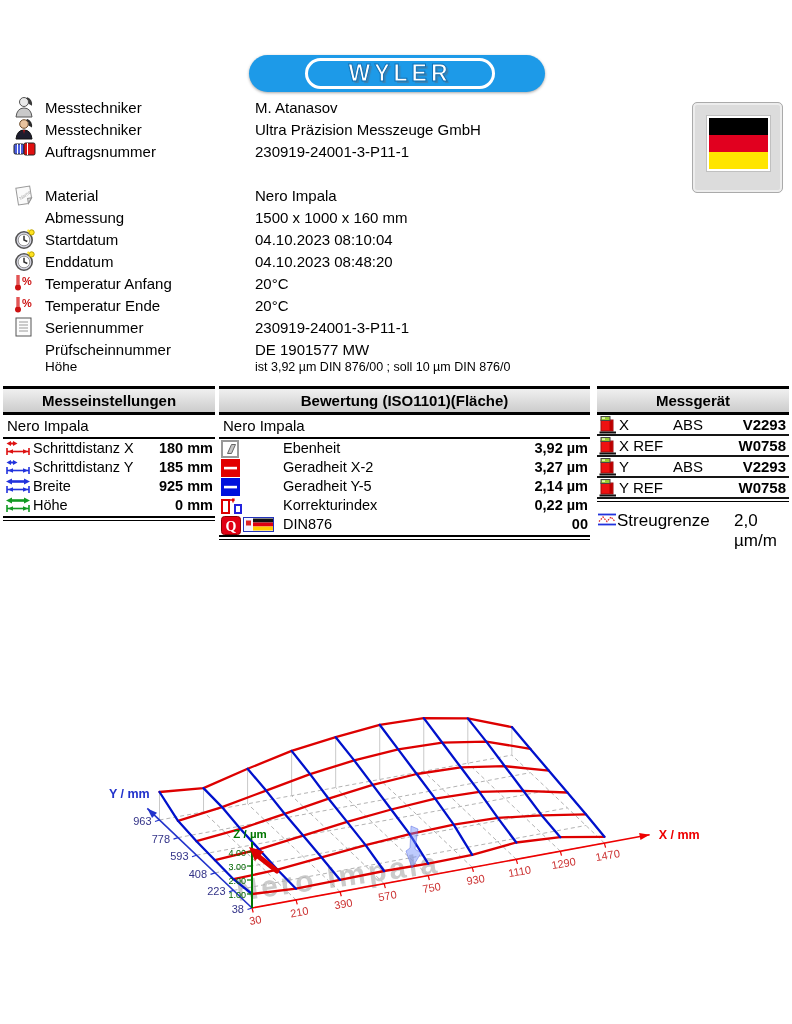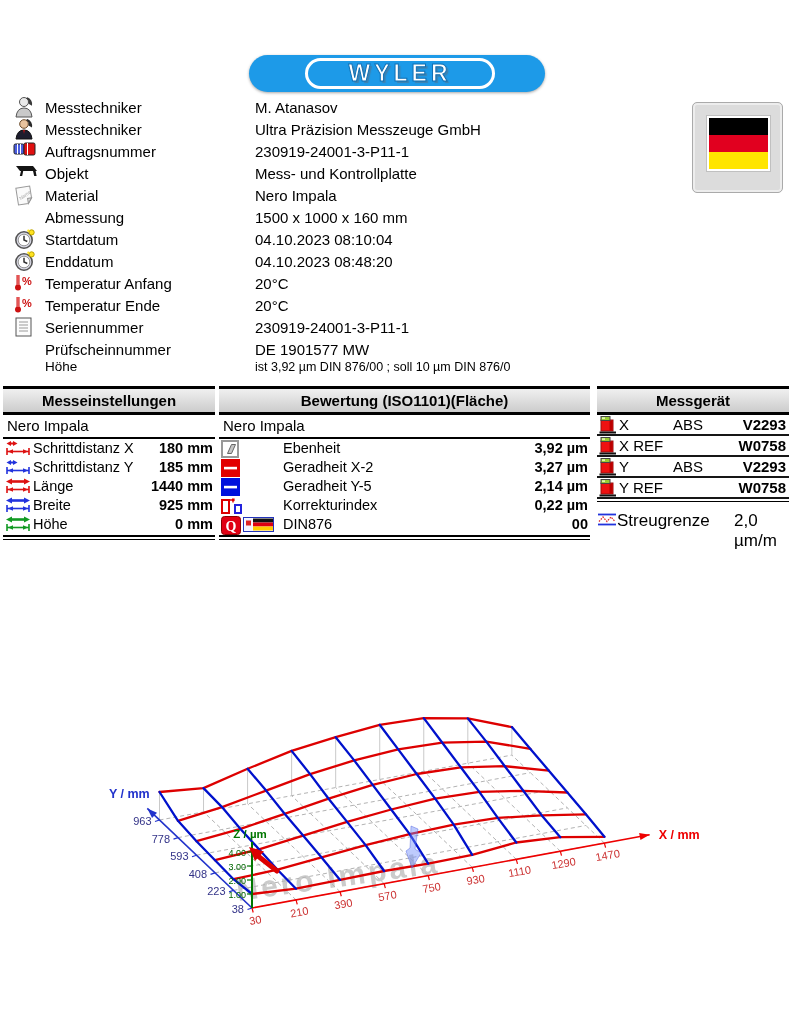--- a/index.html
+++ b/index.html
@@ -93,29 +93,20 @@
     <span class="iico"><svg width="24" height="18">
           <rect x="1" y="4" width="10" height="10" rx="1.5" fill="#4a5dde" stroke="#222"></rect>
           <rect x="11" y="3" width="11" height="12" rx="1.5" fill="#e01010" stroke="#222"></rect>
           <line x1="4.5" y1="4" x2="4.5" y2="14" stroke="#fff"></line>
           <line x1="7.5" y1="4" x2="7.5" y2="14" stroke="#fff"></line>
           <line x1="14.5" y1="3" x2="14.5" y2="15" stroke="#fff"></line>
         </svg></span>
     <span class="ilabel">Auftragsnummer</span>
     <span class="ivalue">230919-24001-3-P11-1</span>
   </div>
-  <div class="irow" style="top:163px">
-    <span class="iico"><svg width="26" height="17">
-          <path d="M3 4 L20 4 L24 9 L7 9 Z" fill="#141414"></path>
-          <path d="M8 9 l-1.2 5 l2.4 0 l1 -5 Z" fill="#141414"></path>
-          <path d="M20 9 l1.2 5 l2.4 0 l-1 -5 Z" fill="#141414"></path>
-        </svg></span>
-    <span class="ilabel">Objekt</span>
-    <span class="ivalue">Mess- und Kontrollplatte</span>
-  </div>
   <div class="irow" style="top:185px">
     <span class="iico"><svg width="24" height="22">
           <g transform="rotate(-9 11 11)">
             <path d="M4 3 L18 3 L18 15 L14 20 L4 20 Z" fill="#fafafa" stroke="#999"></path>
             <path d="M18 15 L14 15 L14 20 Z" fill="#ddd" stroke="#999"></path>
             <text x="5.5" y="14" font-size="5" fill="#aaa" transform="rotate(-26 10 12)">Name</text>
           </g>
         </svg></span>
     <span class="ilabel">Material</span>
     <span class="ivalue">Nero Impala</span>
@@ -215,36 +206,20 @@
               <polygon points="12.5,3.5 8,1 8,6" stroke="none"></polygon>
               <line x1="2" y1="8" x2="2" y2="15" stroke-width="1.6"></line>
               <line x1="24" y1="8" x2="24" y2="15" stroke-width="1.6"></line>
               <line x1="2" y1="11.5" x2="24" y2="11.5" stroke-width="1.6"></line>
               <polygon points="3,11.5 8,9.3 8,13.7" stroke="none"></polygon>
               <polygon points="23,11.5 18,9.3 18,13.7" stroke="none"></polygon>
             </g>
           </svg></span>
       <span class="lab">Schrittdistanz Y</span>
       <span class="val">185 mm</span>
-    </div>
-    <div class="prow">
-      <span class="ico"><svg width="26" height="16">
-            <g fill="#dd1111" stroke="#dd1111">
-              <line x1="6" y1="3.5" x2="20" y2="3.5" stroke-width="2.6"></line>
-              <polygon points="1,3.5 7,0.5 7,6.5" stroke="none"></polygon>
-              <polygon points="25,3.5 19,0.5 19,6.5" stroke="none"></polygon>
-              <line x1="2" y1="8" x2="2" y2="15" stroke-width="1.6"></line>
-              <line x1="24" y1="8" x2="24" y2="15" stroke-width="1.6"></line>
-              <line x1="2" y1="11.5" x2="24" y2="11.5" stroke-width="1.6"></line>
-              <polygon points="3,11.5 8,9.3 8,13.7" stroke="none"></polygon>
-              <polygon points="23,11.5 18,9.3 18,13.7" stroke="none"></polygon>
-            </g>
-          </svg></span>
-      <span class="lab">Länge</span>
-      <span class="val">1440 mm</span>
     </div>
     <div class="prow">
       <span class="ico"><svg width="26" height="16">
             <g fill="#2233dd" stroke="#2233dd">
               <line x1="6" y1="3.5" x2="20" y2="3.5" stroke-width="2.6"></line>
               <polygon points="1,3.5 7,0.5 7,6.5" stroke="none"></polygon>
               <polygon points="25,3.5 19,0.5 19,6.5" stroke="none"></polygon>
               <line x1="2" y1="8" x2="2" y2="15" stroke-width="1.6"></line>
               <line x1="24" y1="8" x2="24" y2="15" stroke-width="1.6"></line>
               <line x1="2" y1="11.5" x2="24" y2="11.5" stroke-width="1.6"></line>

